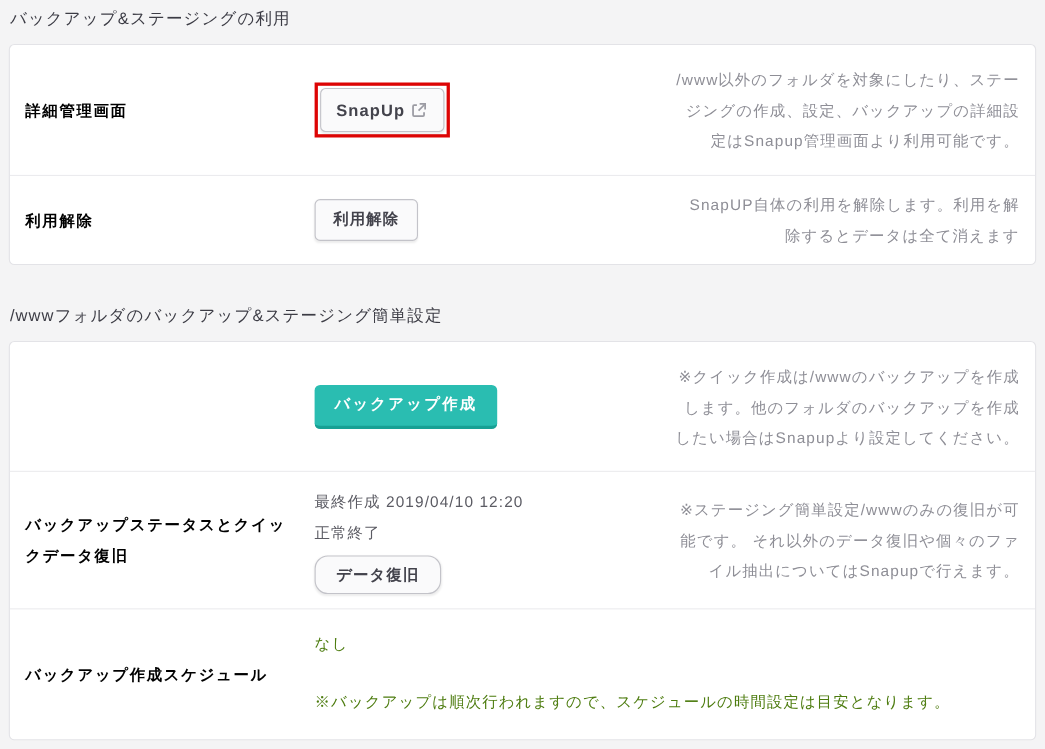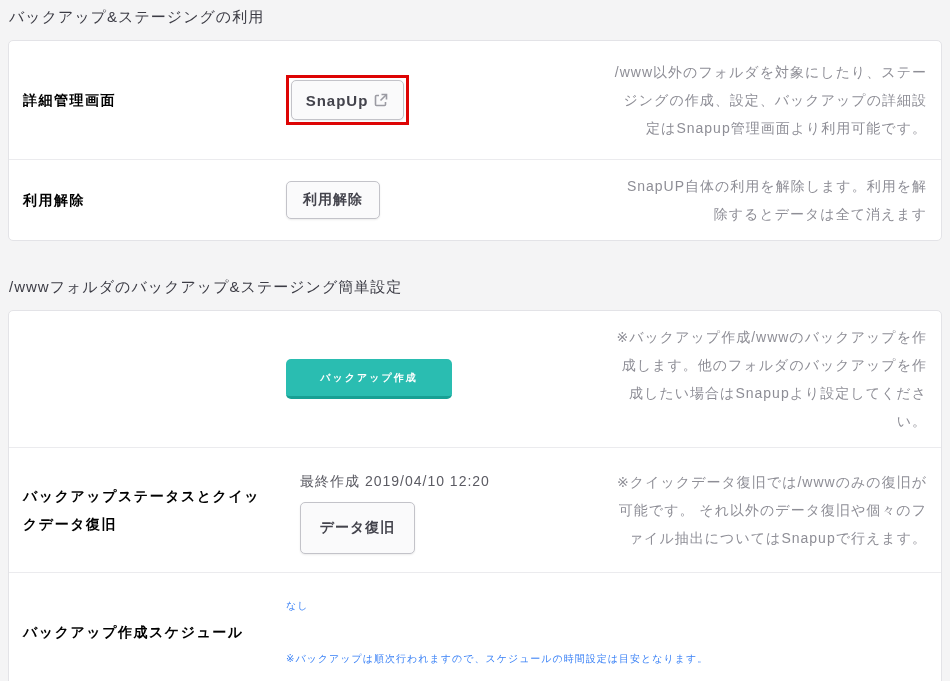--- a/index.html
+++ b/index.html
@@ -66,21 +66,21 @@
     box-shadow: 0 1px 2px rgba(0,0,0,0.08);
     font-family: inherit;
     font-size: 15px;
     font-weight: bold;
     color: #43434c;
     letter-spacing: 1px;
     cursor: pointer;
   }
   .btn-snapup { min-width: 113px; height: 40px; padding: 0 12px; gap: 5px; }
   .btn-cancel { min-width: 93px; height: 38px; padding: 0 16px; font-size: 14px; }
-  .btn-restore { min-width: 115px; height: 52px; padding: 0 16px; font-size: 14px; margin-top: 7px; }
+  .btn-restore { min-width: 115px; height: 35px; padding: 0 16px; font-size: 14px; margin-top: 7px; border-radius: 12px; }
 
   .highlight-box {
     display: inline-block;
     border: 3px solid #dd0404;
     padding: 2px;
     line-height: 0;
     text-decoration: underline;
   }
 
   .btn-teal {
@@ -88,49 +88,49 @@
     align-items: center;
     justify-content: center;
     min-width: 166px;
     height: 40px;
     padding: 0 18px;
     background: #2abdb1;
     border: none;
     border-bottom: 3px solid #17a094;
     border-radius: 5px;
     font-family: inherit;
-    font-size: 10px;
+    font-size: 14px;
     font-weight: bold;
     color: #ffffff;
     letter-spacing: 2px;
     cursor: pointer;
   }
 
   .status-lines {
     font-size: 14px;
     color: #5b5b63;
     letter-spacing: 1px;
     line-height: 28px;
     padding: 12px 0;
-    margin-left: 14px;
   }
 
   .row-tall-1 { min-height: 119px; }
   .row-short { min-height: 66px; }
   .row-tall-2 { min-height: 118px; }
   .row-tall-3 { min-height: 125px; }
   .row-tall-4 { min-height: 118px; }
 
   .span-two {
     grid-column: 2 / 4;
-    font-size: 10px;
-    color: #3b82f6;
+    font-size: 14px;
+    color: #4d7c0f;
     letter-spacing: 1px;
     line-height: 28px;
     padding: 12px 14px 12px 0;
+    font-family: Liberation Mono, monospace;
   }
   .span-two .note-line { margin-top: 25px; }
 
   .ext-icon { width: 16px; height: 16px; display: inline-block; }
 </style>
 </head>
 <body>
 
 <div class="page">
 
@@ -170,32 +170,33 @@
   <div class="section-title second">/wwwフォルダのバックアップ&amp;ステージング簡単設定</div>
 
   <div class="panel">
     <div class="row row-tall-2">
       <div class="cell-label"></div>
       <div class="cell-control">
         <button class="btn-teal">
           <span>バックアップ作成</span>
         </button>
       </div>
-      <div class="cell-desc">※バックアップ作成/wwwのバックアップを作成します。他のフォルダのバックアップを作成したい場合はSnapupより設定してください。</div>
+      <div class="cell-desc">※クイック作成は/wwwのバックアップを作成します。他のフォルダのバックアップを作成したい場合はSnapupより設定してください。</div>
     </div>
 
     <div class="row row-tall-3">
       <div class="cell-label">バックアップステータスとクイックデータ復旧</div>
       <div class="cell-control status-lines">
         <div>最終作成 2019/04/10 12:20</div>
+        <div>正常終了</div>
         <button class="btn btn-restore">
           <span>データ復旧</span>
         </button>
       </div>
-      <div class="cell-desc">※クイックデータ復旧では/wwwのみの復旧が可能です。 それ以外のデータ復旧や個々のファイル抽出についてはSnapupで行えます。</div>
+      <div class="cell-desc">※ステージング簡単設定/wwwのみの復旧が可能です。 それ以外のデータ復旧や個々のファイル抽出についてはSnapupで行えます。</div>
     </div>
 
     <div class="row row-tall-4">
       <div class="cell-label">バックアップ作成スケジュール</div>
       <div class="span-two">
         <div>なし</div>
         <div class="note-line">※バックアップは順次行われますので、スケジュールの時間設定は目安となります。</div>
       </div>
     </div>
   </div>

